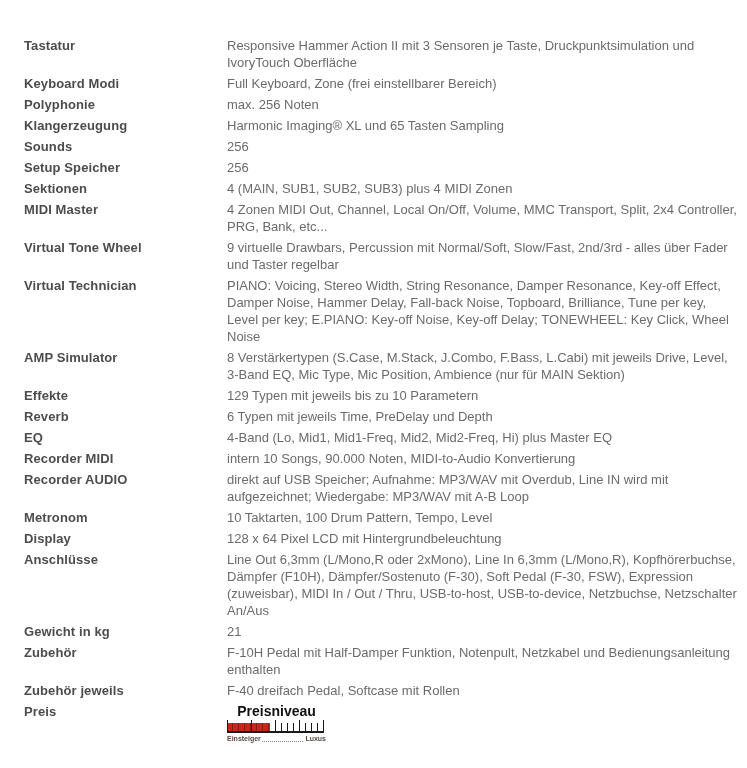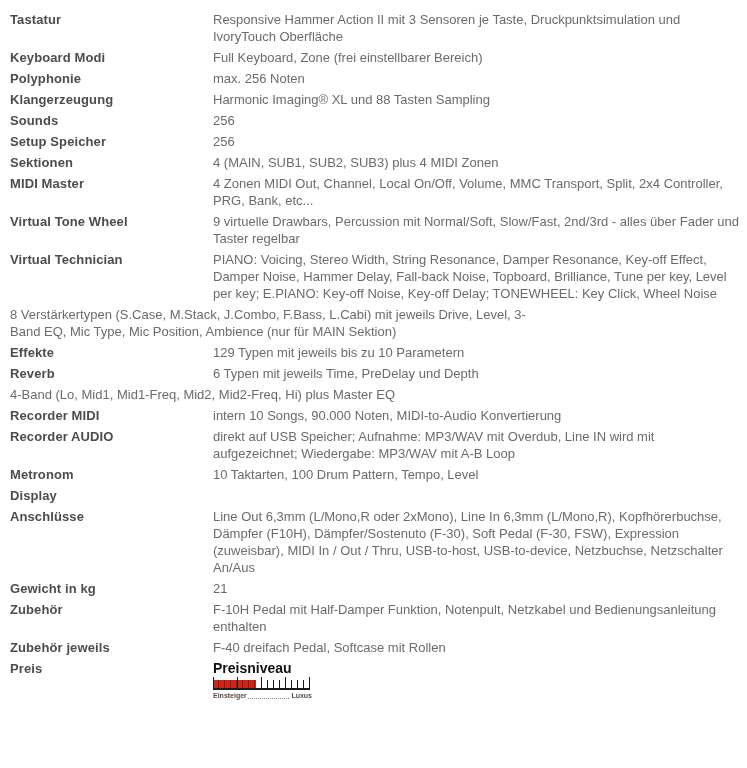--- a/index.html
+++ b/index.html
@@ -7,21 +7,22 @@
     padding: 0;
     background: #ffffff;
   }
   body {
     width: 747px;
     height: 768px;
     font-family: "Liberation Sans", sans-serif;
     overflow: hidden;
   }
   .spec-table {
-    padding: 11px 7px 0 10px;
+    padding: 11px 7px 0 24px;
+    margin-top: 26px;
   }
   .row {
     display: flex;
     align-items: flex-start;
     margin-bottom: 4px;
   }
   .label {
     flex: 0 0 203px;
     width: 203px;
     font-size: 13px;
@@ -38,20 +39,21 @@
   }
   
   .price-graphic {
     padding-top: 1px;
   }
   .price-title {
     font-size: 14px;
     line-height: 15px;
     font-weight: bold;
     color: #111111;
+    text-align: center;
   }
   .price-scale {
     position: relative;
     width: 97px;
     height: 13px;
     margin-top: 1px;
   }
   .price-scale .baseline {
     position: absolute;
     left: 0; right: 0; bottom: 0;
@@ -108,21 +110,21 @@
     <div class="value">Full Keyboard, Zone (frei einstellbarer Bereich)</div>
   </div>
 
   <div class="row">
     <div class="label">Polyphonie</div>
     <div class="value">max. 256 Noten</div>
   </div>
 
   <div class="row">
     <div class="label">Klangerzeugung</div>
-    <div class="value">Harmonic Imaging® XL und 88 Tasten Sampling</div>
+    <div class="value">Harmonic Imaging® XL und 65 Tasten Sampling</div>
   </div>
 
   <div class="row">
     <div class="label">Sounds</div>
     <div class="value">256</div>
   </div>
 
   <div class="row">
     <div class="label">Setup Speicher</div>
     <div class="value">256</div>
@@ -142,54 +144,57 @@
     <div class="label">Virtual Tone Wheel</div>
     <div class="value">9 virtuelle Drawbars, Percussion mit Normal/Soft, Slow/Fast, 2nd/3rd - alles über Fader und Taster regelbar</div>
   </div>
 
   <div class="row">
     <div class="label">Virtual Technician</div>
     <div class="value">PIANO: Voicing, Stereo Width, String Resonance, Damper Resonance, Key-off Effect, Damper Noise, Hammer Delay, Fall-back Noise, Topboard, Brilliance, Tune per key, Level per key; E.PIANO: Key-off Noise, Key-off Delay; TONEWHEEL: Key Click, Wheel Noise</div>
   </div>
 
   <div class="row">
+    <div class="label">AMP Simulator</div>
     <div class="value">8 Verstärkertypen (S.Case, M.Stack, J.Combo, F.Bass, L.Cabi) mit jeweils Drive, Level, 3-Band EQ, Mic Type, Mic Position, Ambience (nur für MAIN Sektion)</div>
   </div>
 
   <div class="row">
     <div class="label">Effekte</div>
     <div class="value">129 Typen mit jeweils bis zu 10 Parametern</div>
   </div>
 
   <div class="row">
     <div class="label">Reverb</div>
     <div class="value">6 Typen mit jeweils Time, PreDelay und Depth</div>
   </div>
 
   <div class="row">
+    <div class="label">EQ</div>
     <div class="value">4-Band (Lo, Mid1, Mid1-Freq, Mid2, Mid2-Freq, Hi) plus Master EQ</div>
   </div>
 
   <div class="row">
     <div class="label">Recorder MIDI</div>
     <div class="value">intern 10 Songs, 90.000 Noten, MIDI-to-Audio Konvertierung</div>
   </div>
 
   <div class="row">
     <div class="label">Recorder AUDIO</div>
     <div class="value">direkt auf USB Speicher; Aufnahme: MP3/WAV mit Overdub, Line IN wird mit aufgezeichnet; Wiedergabe: MP3/WAV mit A-B Loop</div>
   </div>
 
   <div class="row">
     <div class="label">Metronom</div>
     <div class="value">10 Taktarten, 100 Drum Pattern, Tempo, Level</div>
   </div>
 
   <div class="row">
     <div class="label">Display</div>
+    <div class="value">128 x 64 Pixel LCD mit Hintergrundbeleuchtung</div>
   </div>
 
   <div class="row">
     <div class="label">Anschlüsse</div>
     <div class="value">Line Out 6,3mm (L/Mono,R oder 2xMono), Line In 6,3mm (L/Mono,R), Kopfhörerbuchse, Dämpfer (F10H), Dämpfer/Sostenuto (F-30), Soft Pedal (F-30, FSW), Expression (zuweisbar), MIDI In / Out / Thru, USB-to-host, USB-to-device, Netzbuchse, Netzschalter An/Aus</div>
   </div>
 
   <div class="row">
     <div class="label">Gewicht in kg</div>
     <div class="value">21</div>

